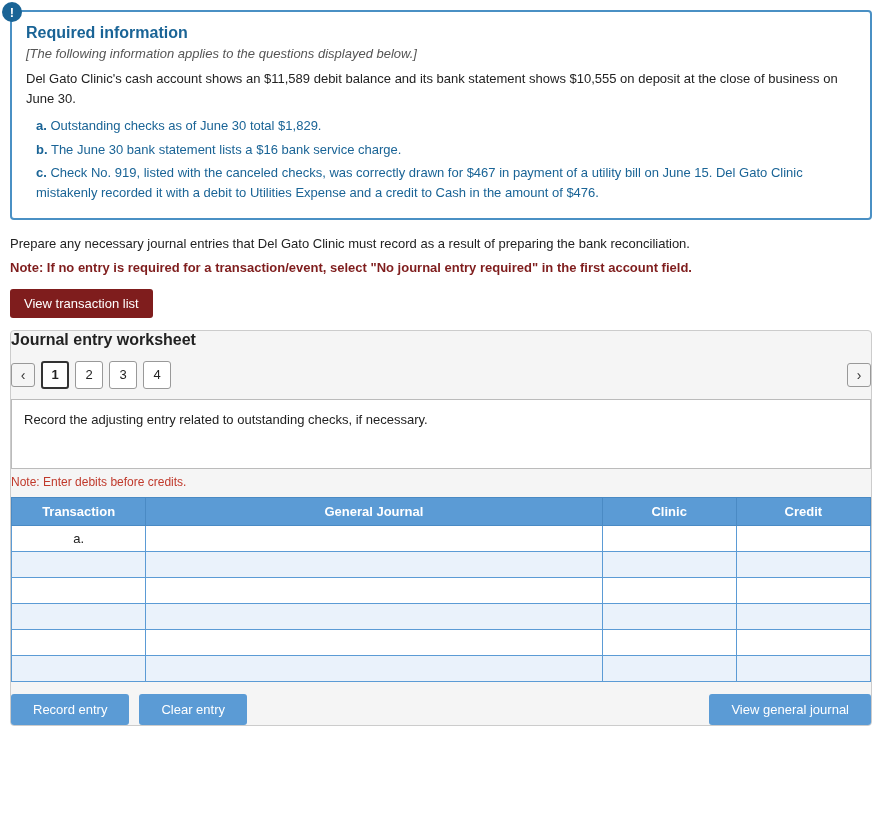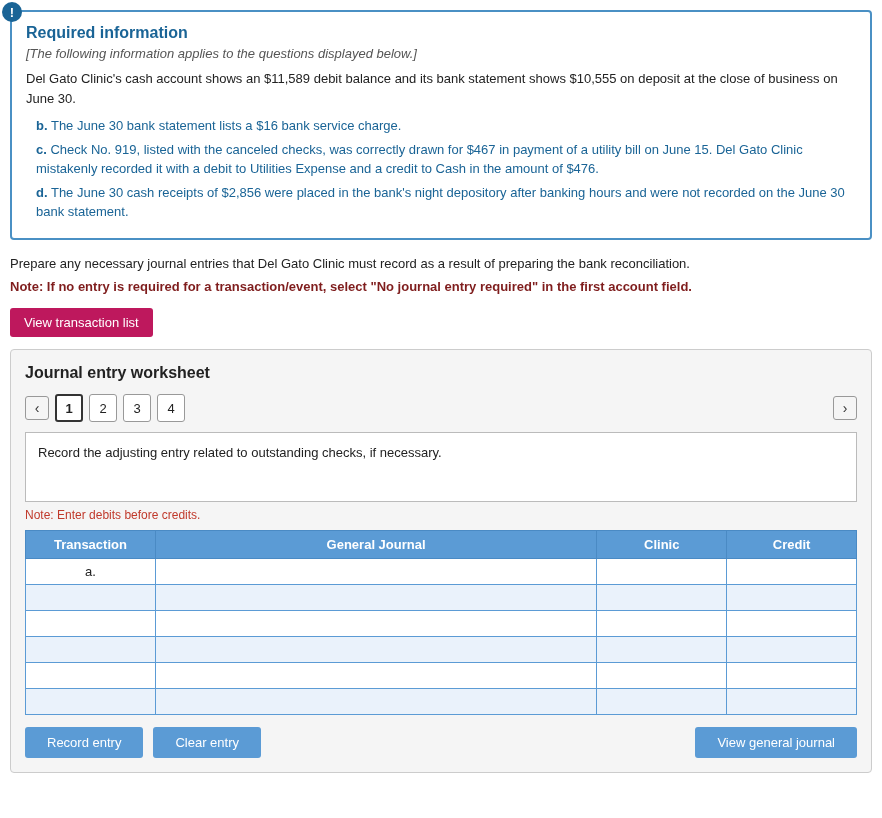--- a/index.html
+++ b/index.html
@@ -73,36 +73,35 @@
     }
     .instructions-note {
       color: #7f1d1d;
       font-weight: bold;
       font-size: 13px;
       margin-bottom: 14px;
     }
 
     
     .btn-transaction {
-      background: #be185d;
+      background: #7f1d1d;
       color: #fff;
       border: none;
       padding: 7px 14px;
       border-radius: 3px;
       cursor: pointer;
       font-size: 13px;
       margin-bottom: 12px;
     }
 
     
     .worksheet-container {
       border: 1px solid #ccc;
       border-radius: 4px;
       background: #f5f5f5;
-      padding: 14px;
     }
     .worksheet-title {
       font-size: 16px;
       font-weight: bold;
       margin-bottom: 12px;
       color: #222;
     }
 
     
     .tab-nav {
@@ -224,27 +223,27 @@
 
 
 
 <div class="info-box">
   <div class="info-icon">!</div>
   <div class="info-title">Required information</div>
   <div class="info-subtitle">[The following information applies to the questions displayed below.]</div>
   <div class="info-body">Del Gato Clinic's cash account shows an $11,589 debit balance and its bank statement shows $10,555 on deposit at the close of business on June 30.</div>
   <ul class="info-list">
     <li>
+      <span class="blue-text"><strong>a.</strong> Outstanding checks as of June 30 total $1,829.</span>
+    </li>
+    <li>
       <span class="blue-text"><strong>b.</strong> The June 30 bank statement lists a $16 bank service charge.</span>
     </li>
     <li>
       <span class="blue-text"><strong>c.</strong> Check No. 919, listed with the canceled checks, was correctly drawn for $467 in payment of a utility bill on June 15. Del Gato Clinic mistakenly recorded it with a debit to Utilities Expense and a credit to Cash in the amount of $476.</span>
-    </li>
-    <li>
-      <span class="blue-text"><strong>d.</strong> The June 30 cash receipts of $2,856 were placed in the bank's night depository after banking hours and were not recorded on the June 30 bank statement.</span>
     </li>
   </ul>
 </div>
 
 
 <div class="instructions">Prepare any necessary journal entries that Del Gato Clinic must record as a result of preparing the bank reconciliation.</div>
 <div class="instructions-note">Note: If no entry is required for a transaction/event, select "No journal entry required" in the first account field.</div>
 
 
 <button class="btn-transaction">View transaction list</button>

